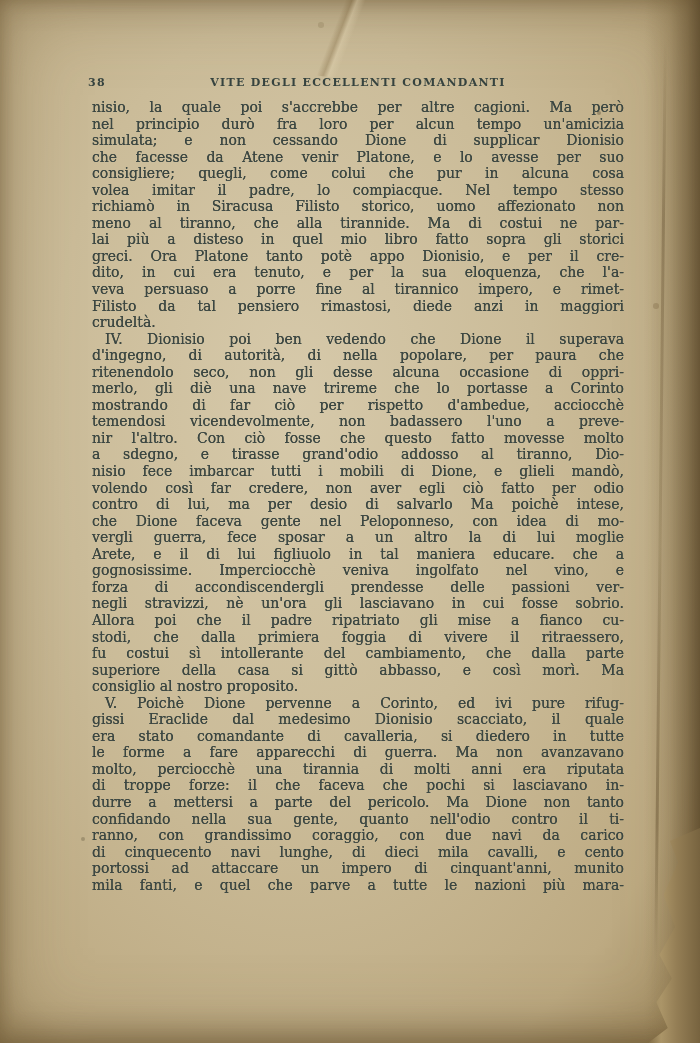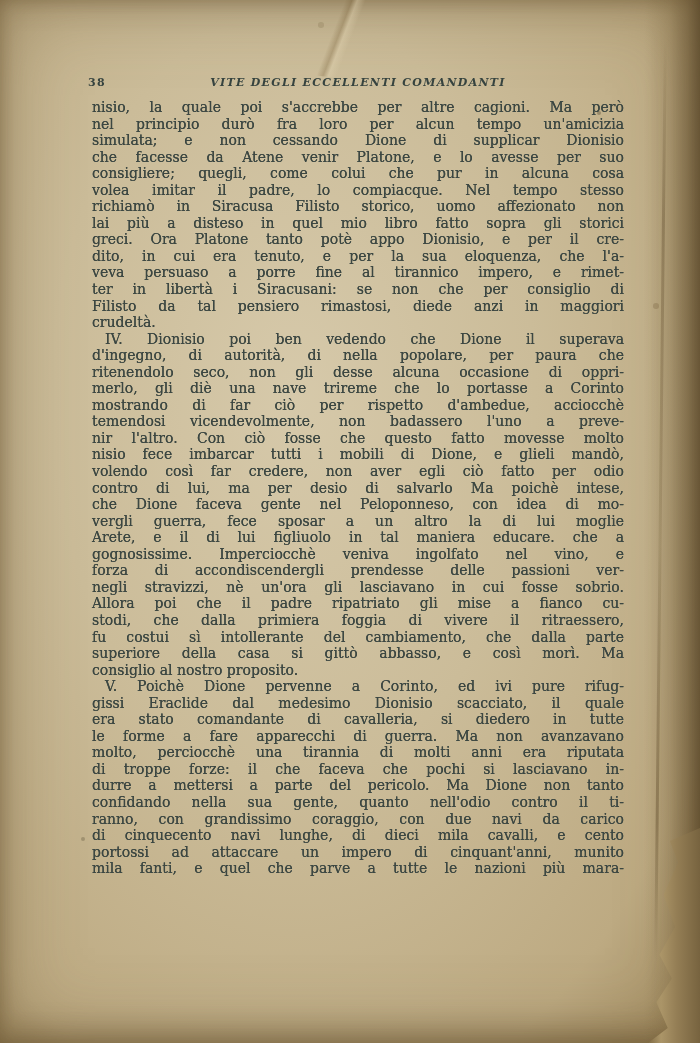--- a/index.html
+++ b/index.html
@@ -56,21 +56,21 @@
       320px 24px 0 2px rgba(120,100,62,.22),
       148px 372px 0 1px rgba(80,66,42,.25);
   }
   
   .header {
     position: absolute; left: 92px; top: 76px; width: 532px; height: 18px;
     font-size: 11px; font-weight: bold; letter-spacing: 1.3px;
     color: #36433f;
   }
   .pagenum { position: absolute; left: -4px; top: 0; }
-  .title { display: block; text-align: center; font-style: italic; }
+  .title { display: block; text-align: center; }
   
   .textblock {
     position: absolute; left: 92px; top: 99px; width: 532px;
     font-size: 14px; line-height: 16.55px;
     text-shadow: 0 0 .4px #3c4742;
   }
   .line {
     height: 16.55px; overflow: visible;
     text-align: justify; text-align-last: justify;
   }
@@ -95,34 +95,35 @@
 
   <div class="textblock">
 
   <div class="line">nisio, la quale poi s'accrebbe per altre cagioni. Ma però</div>
       <div class="line">nel principio durò fra loro per alcun tempo un'amicizia</div>
       <div class="line">simulata; e non cessando Dione di supplicar Dionisio</div>
       <div class="line">che facesse da Atene venir Platone, e lo avesse per suo</div>
       <div class="line">consigliere; quegli, come colui che pur in alcuna cosa</div>
       <div class="line">volea imitar il padre, lo compiacque. Nel tempo stesso</div>
       <div class="line">richiamò in Siracusa Filisto storico, uomo affezionato non</div>
+      <div class="line">meno al tiranno, che alla tirannide. Ma di costui ne par-</div>
       <div class="line">lai più a disteso in quel mio libro fatto sopra gli storici</div>
       <div class="line">greci. Ora Platone tanto potè appo Dionisio, e per il cre-</div>
       <div class="line">dito, in cui era tenuto, e per la sua eloquenza, che l'a-</div>
       <div class="line">veva persuaso a porre fine al tirannico impero, e rimet-</div>
-      <div class="line">ter in libertà i Siracusani: se non che per consiglio di</div>
       <div class="line">Filisto da tal pensiero rimastosi, diede anzi in maggiori</div>
       <div class="line end">crudeltà.</div>
       <div class="line indent">IV. Dionisio poi ben vedendo che Dione il superava</div>
       <div class="line">d'ingegno, di autorità, di nella popolare, per paura che</div>
       <div class="line">ritenendolo seco, non gli desse alcuna occasione di oppri-</div>
       <div class="line">merlo, gli diè una nave trireme che lo portasse a Corinto</div>
       <div class="line">mostrando di far ciò per rispetto d'ambedue, acciocchè</div>
       <div class="line">temendosi vicendevolmente, non badassero l'uno a preve-</div>
       <div class="line">nir l'altro. Con ciò fosse che questo fatto movesse molto</div>
+      <div class="line">a sdegno, e tirasse grand'odio addosso al tiranno, Dio-</div>
       <div class="line">nisio fece imbarcar tutti i mobili di Dione, e glieli mandò,</div>
       <div class="line">volendo così far credere, non aver egli ciò fatto per odio</div>
       <div class="line">contro di lui, ma per desio di salvarlo Ma poichè intese,</div>
       <div class="line">che Dione faceva gente nel Peloponneso, con idea di mo-</div>
       <div class="line">vergli guerra, fece sposar a un altro la di lui moglie</div>
       <div class="line">Arete, e il di lui figliuolo in tal maniera educare. che a</div>
       <div class="line">gognosissime. Imperciocchè veniva ingolfato nel vino, e</div>
       <div class="line">forza di accondiscendergli prendesse delle passioni ver-</div>
       <div class="line">negli stravizzi, nè un'ora gli lasciavano in cui fosse sobrio.</div>
       <div class="line">Allora poi che il padre ripatriato gli mise a fianco cu-</div>

